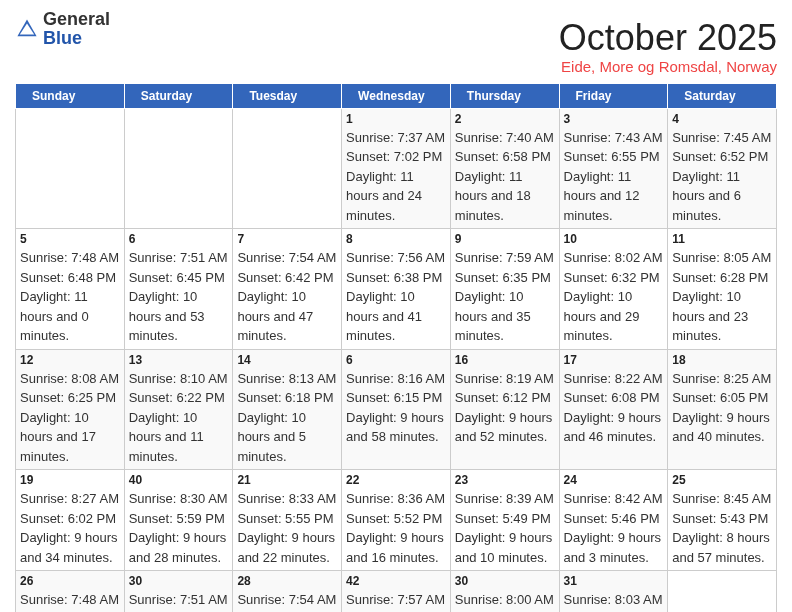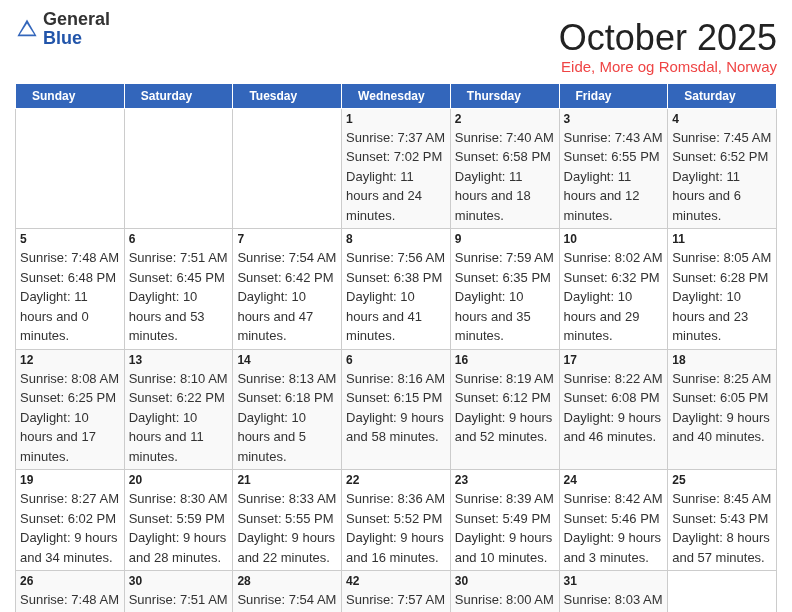--- a/index.html
+++ b/index.html
@@ -213,21 +213,21 @@
             <div class="day-number">18</div>
             <div class="day-info">Sunrise: 8:25 AM<br>Sunset: 6:05 PM<br>Daylight: 9 hours and 40 minutes.</div>
           </td>
         </tr>
         <tr>
           <td>
             <div class="day-number">19</div>
             <div class="day-info">Sunrise: 8:27 AM<br>Sunset: 6:02 PM<br>Daylight: 9 hours and 34 minutes.</div>
           </td>
           <td>
-            <div class="day-number">20</div>
+            <div class="day-number">40</div>
             <div class="day-info">Sunrise: 8:30 AM<br>Sunset: 5:59 PM<br>Daylight: 9 hours and 28 minutes.</div>
           </td>
           <td>
             <div class="day-number">21</div>
             <div class="day-info">Sunrise: 8:33 AM<br>Sunset: 5:55 PM<br>Daylight: 9 hours and 22 minutes.</div>
           </td>
           <td>
             <div class="day-number">22</div>
             <div class="day-info">Sunrise: 8:36 AM<br>Sunset: 5:52 PM<br>Daylight: 9 hours and 16 minutes.</div>
           </td>

